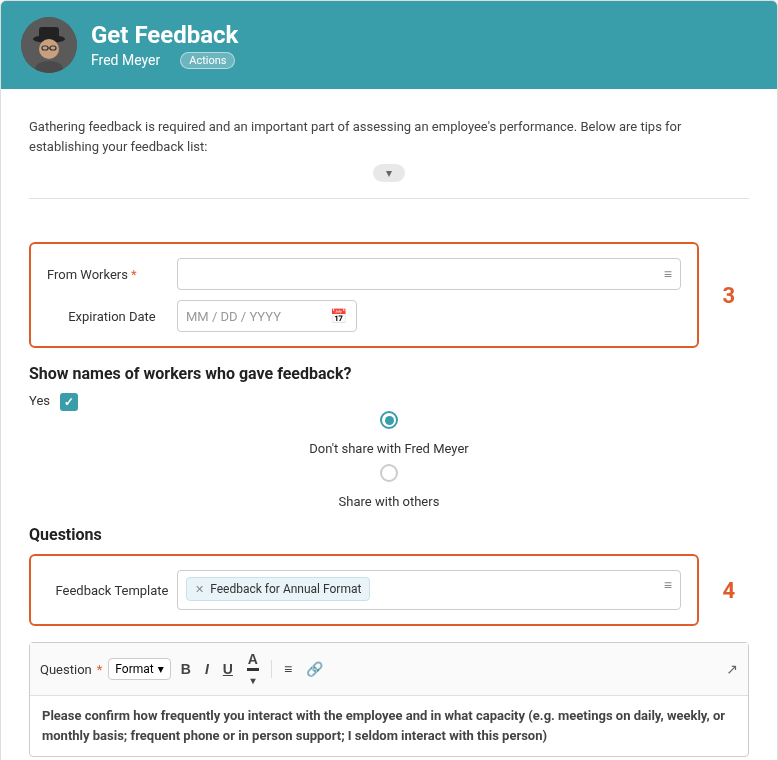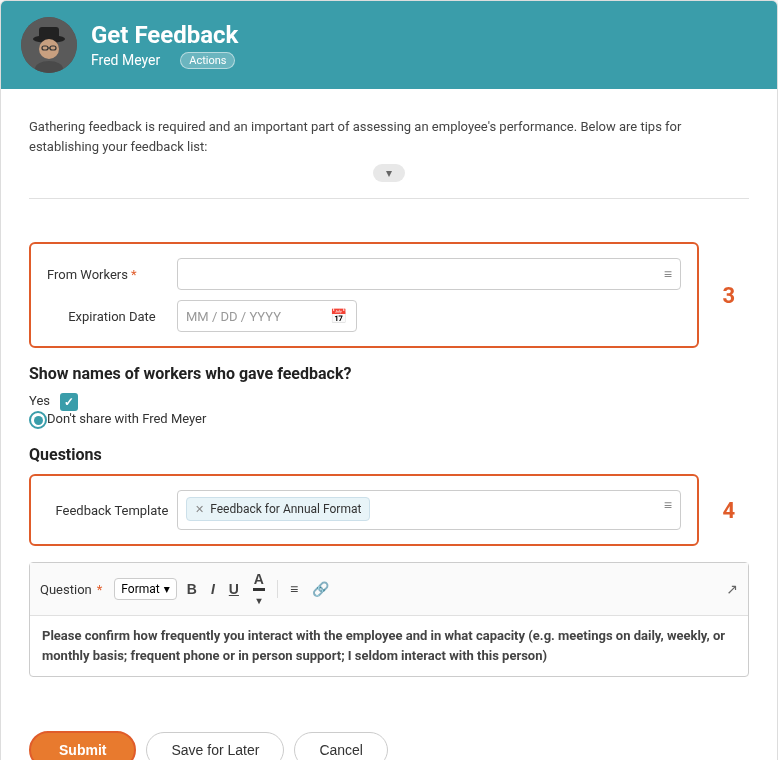--- a/index.html
+++ b/index.html
@@ -177,25 +177,26 @@
     .checkbox-custom::after {
       content: '✓';
       color: #fff;
       font-size: 12px;
       font-weight: 700;
     }
     
     .radio-group { margin-bottom: 16px; }
     .radio-row {
       display: flex;
-      align-items: flex-start;
-      gap: 0;
+      align-items: center;
+      gap: 12px;
       margin-bottom: 8px;
       font-size: 13px;
       color: #333;
+      flex-direction: column;
     }
     .radio-custom {
       width: 18px;
       height: 18px;
       border-radius: 50%;
       border: 2px solid #ccc;
       background: #fff;
       cursor: pointer;
       flex-shrink: 0;
       display: flex;
@@ -256,21 +257,20 @@
       gap: 6px;
       background: #fafafa;
       flex-wrap: wrap;
     }
     .q-label {
       font-size: 13px;
       color: #333;
       display: flex;
       align-items: flex-end;
       gap: 2px;
-      margin-right: 6px;
     }
     .format-select {
       border: 1px solid #ccc;
       border-radius: 4px;
       padding: 3px 6px;
       font-size: 12px;
       background: #fff;
       cursor: pointer;
       display: flex;
       align-items: center;
@@ -398,20 +398,24 @@
     <div class="section-heading">Show names of workers who gave feedback?</div>
     <div class="yes-row">
       <span class="yes-label">Yes</span>
       <div class="checkbox-custom"></div>
     </div>
 
     <div class="radio-group">
       <div class="radio-row">
         <div class="radio-custom selected"></div>
         <span>Don't share with  Fred Meyer</span>
+      </div>
+      <div class="radio-row">
+        <div class="radio-custom"></div>
+        <span>Share with others</span>
       </div>
     </div>
 
     <div class="section-heading">Questions</div>
     <div style="position:relative; margin-right:50px; margin-bottom:16px;">
       <div class="questions-section">
         <div class="form-row">
           <div class="form-label">Feedback Template</div>
           <div class="input-field" style="gap:6px; align-items:flex-start; height:auto; min-height:40px; padding:6px 8px;">
             <span class="template-tag">

